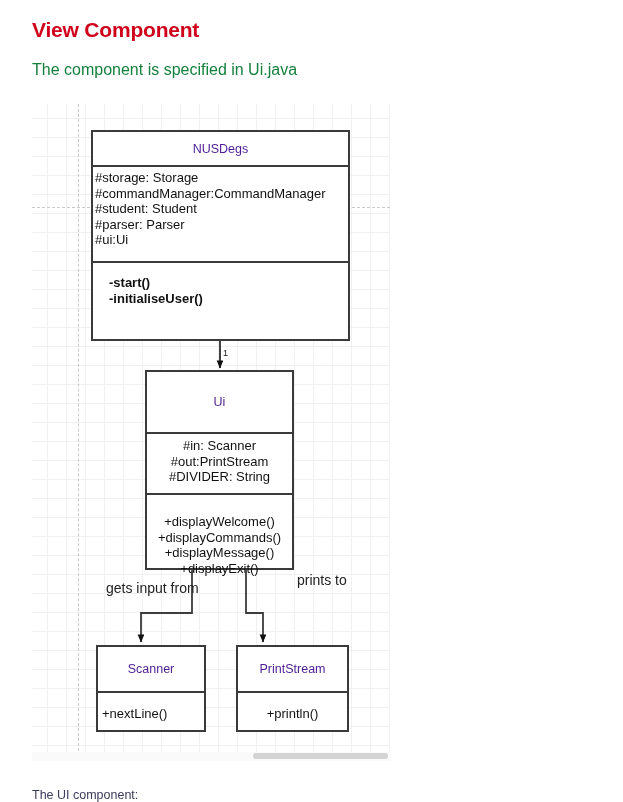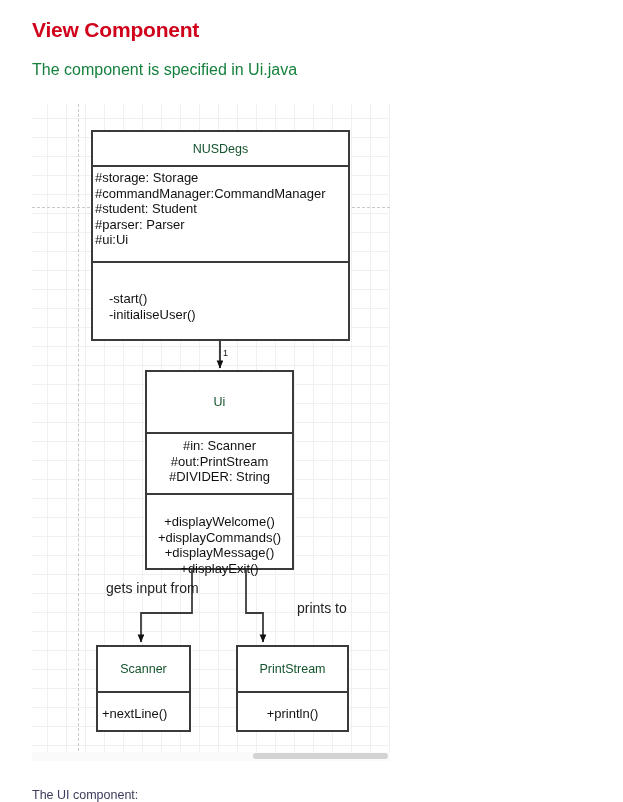--- a/index.html
+++ b/index.html
@@ -89,21 +89,21 @@
   .uml-compartment {
     box-sizing: border-box;
     padding: 3px 4px;
   }
   .uml-compartment + .uml-compartment {
     border-top: 2px solid #3a3a3a;
   }
   .uml-name {
     text-align: right;
     font-size: 12.5px;
-    color: #14532d;
+    color: #4c1d95;
   }
   .uml-line {
     font-size: 13px;
     color: #111;
     line-height: 15.5px;
     white-space: nowrap;
   }
   .align-left   { text-align: left; }
   .align-center { text-align: center; }
 
@@ -175,21 +175,21 @@
       <div class="uml-compartment" style="height:33px; display:flex; align-items:center; justify-content:center;">
         <div class="uml-name">NUSDegs</div>
       </div>
       <div class="uml-compartment" style="height:96px; padding-left:2px;">
         <div class="uml-line align-left">#storage: Storage</div>
         <div class="uml-line align-left">#commandManager:CommandManager</div>
         <div class="uml-line align-left">#student: Student</div>
         <div class="uml-line align-left">#parser: Parser</div>
         <div class="uml-line align-left">#ui:Ui</div>
       </div>
-      <div class="uml-compartment" style="height:104px; padding-left:16px; padding-top:28px;">
+      <div class="uml-compartment" style="height:104px; padding-left:16px; padding-top:12px;font-weight:bold;">
         <div class="uml-line align-left">-start()</div>
         <div class="uml-line align-left">-initialiseUser()</div>
       </div>
     </div>
 
     <div class="uml-class" style="left:113px; top:266px; width:149px; height:200px;">
       <div class="uml-compartment" style="height:60px; display:flex; align-items:center; justify-content:center;">
         <div class="uml-name">Ui</div>
       </div>
       <div class="uml-compartment" style="height:61px; padding-top:4px;">
@@ -198,21 +198,21 @@
         <div class="uml-line align-center">#DIVIDER: String</div>
       </div>
       <div class="uml-compartment" style="height:79px; padding-top:19px;">
         <div class="uml-line align-center">+displayWelcome()</div>
         <div class="uml-line align-center">+displayCommands()</div>
         <div class="uml-line align-center">+displayMessage()</div>
         <div class="uml-line align-center">+displayExit()</div>
       </div>
     </div>
 
-    <div class="uml-class" style="left:64px; top:541px; width:95px; height:87px;">
+    <div class="uml-class" style="left:64px; top:541px; width:110px; height:87px;">
       <div class="uml-compartment" style="height:44px; display:flex; align-items:center; justify-content:center;">
         <div class="uml-name">Scanner</div>
       </div>
       <div class="uml-compartment" style="height:43px; display:flex; align-items:center; ">
         <div class="uml-line align-center">+nextLine()</div>
       </div>
     </div>
 
     <div class="uml-class" style="left:204px; top:541px; width:113px; height:87px;">
       <div class="uml-compartment" style="height:44px; display:flex; align-items:center; justify-content:center;">
@@ -234,21 +234,21 @@
 
       <path d="M160,466 L160,509 L109,509 L109,538" stroke="#3c3c3c" stroke-width="1.8" fill="none" marker-end="url(#arrowFilled)"></path>
 
       <path d="M214,466 L214,509 L231,509 L231,538" stroke="#3c3c3c" stroke-width="1.8" fill="none" marker-end="url(#arrowFilled)"></path>
     </svg>
 
     <div class="multiplicity-label" style="left:191px; top:244px;">1</div>
 
     <div class="edge-label" style="left:74px; top:476px;">gets input from</div>
 
-    <div class="edge-label" style="left:226px; top:496px;padding-left:39px;">prints to</div>
+    <div class="edge-label" style="left:226px; top:468px;padding-left:39px;">prints to</div>
   </div>
 
   <div class="h-scrollbar">
     <div class="h-scrollbar-thumb"></div>
   </div>
 
   <div class="trailing-text">The UI component:</div>
 
 </div>
 

